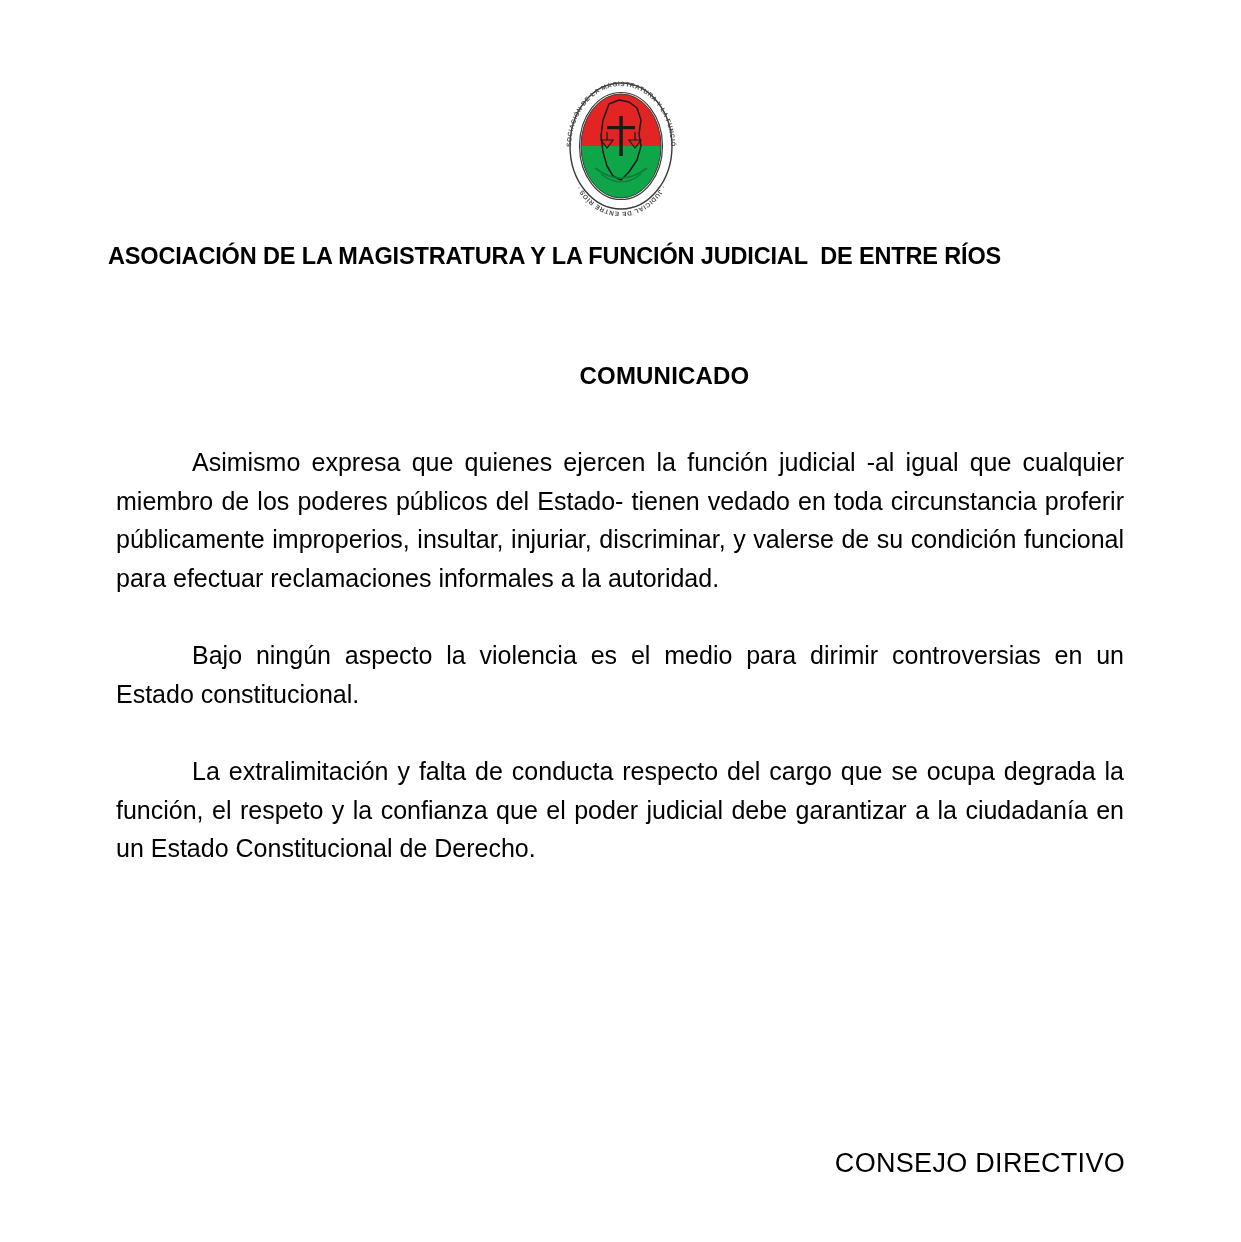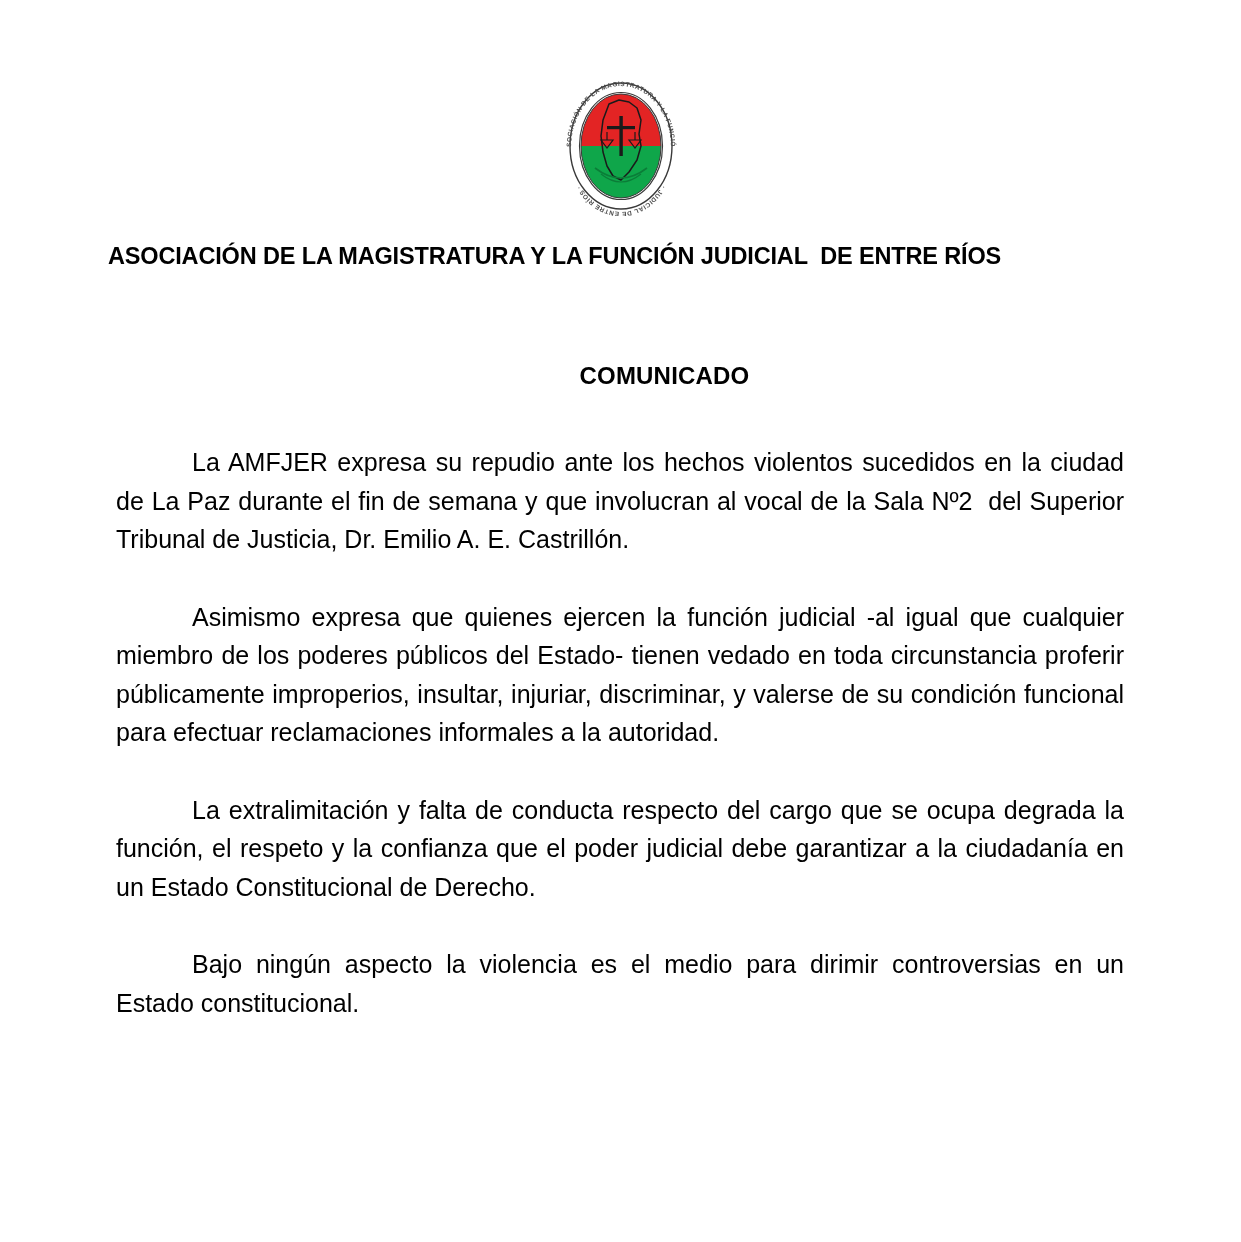--- a/index.html
+++ b/index.html
@@ -141,20 +141,20 @@
       <path d="M 38,92 Q 64,112 90,92" fill="none" stroke="#0B7D38" stroke-width="1.6"></path>
       <path d="M 44,98 Q 64,114 84,98" fill="none" stroke="#0B7D38" stroke-width="1.2"></path>
     </svg>
   </div>
 
   <div class="org-title">ASOCIACIÓN DE LA MAGISTRATURA Y LA FUNCIÓN JUDICIAL  DE ENTRE RÍOS</div>
 
   <div class="comunicado">COMUNICADO</div>
 
   <div class="body-block">
-    <p class="para">La AMFJER expresa su repudio ante los hechos violentos sucedidos en la ciudad de La Paz durante el fin de semana y que involucran al vocal de la Sala Nº2  del Superior Tribunal de Justicia, Dr. Emilio A. E. Castrillón.</p>
     <p class="para">Asimismo expresa que quienes ejercen la función judicial -al igual que cualquier miembro de los poderes públicos del Estado- tienen vedado en toda circunstancia proferir públicamente improperios, insultar, injuriar, discriminar, y valerse de su condición funcional para efectuar reclamaciones informales a la autoridad.</p>
+    <p class="para">Bajo ningún aspecto la violencia es el medio para dirimir controversias en un Estado constitucional.</p>
     <p class="para">La extralimitación y falta de conducta respecto del cargo que se ocupa degrada la función, el respeto y la confianza que el poder judicial debe garantizar a la ciudadanía en un Estado Constitucional de Derecho.</p>
-    <p class="para">Bajo ningún aspecto la violencia es el medio para dirimir controversias en un Estado constitucional.</p>
   </div>
 
+  <div class="signature">CONSEJO DIRECTIVO</div>
 
 </div>
 
 </body></html>

